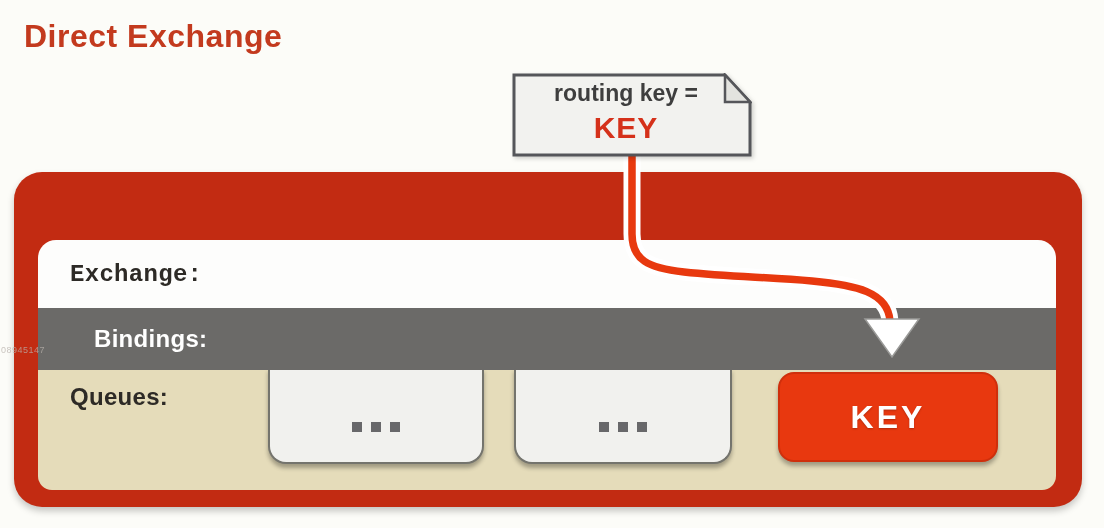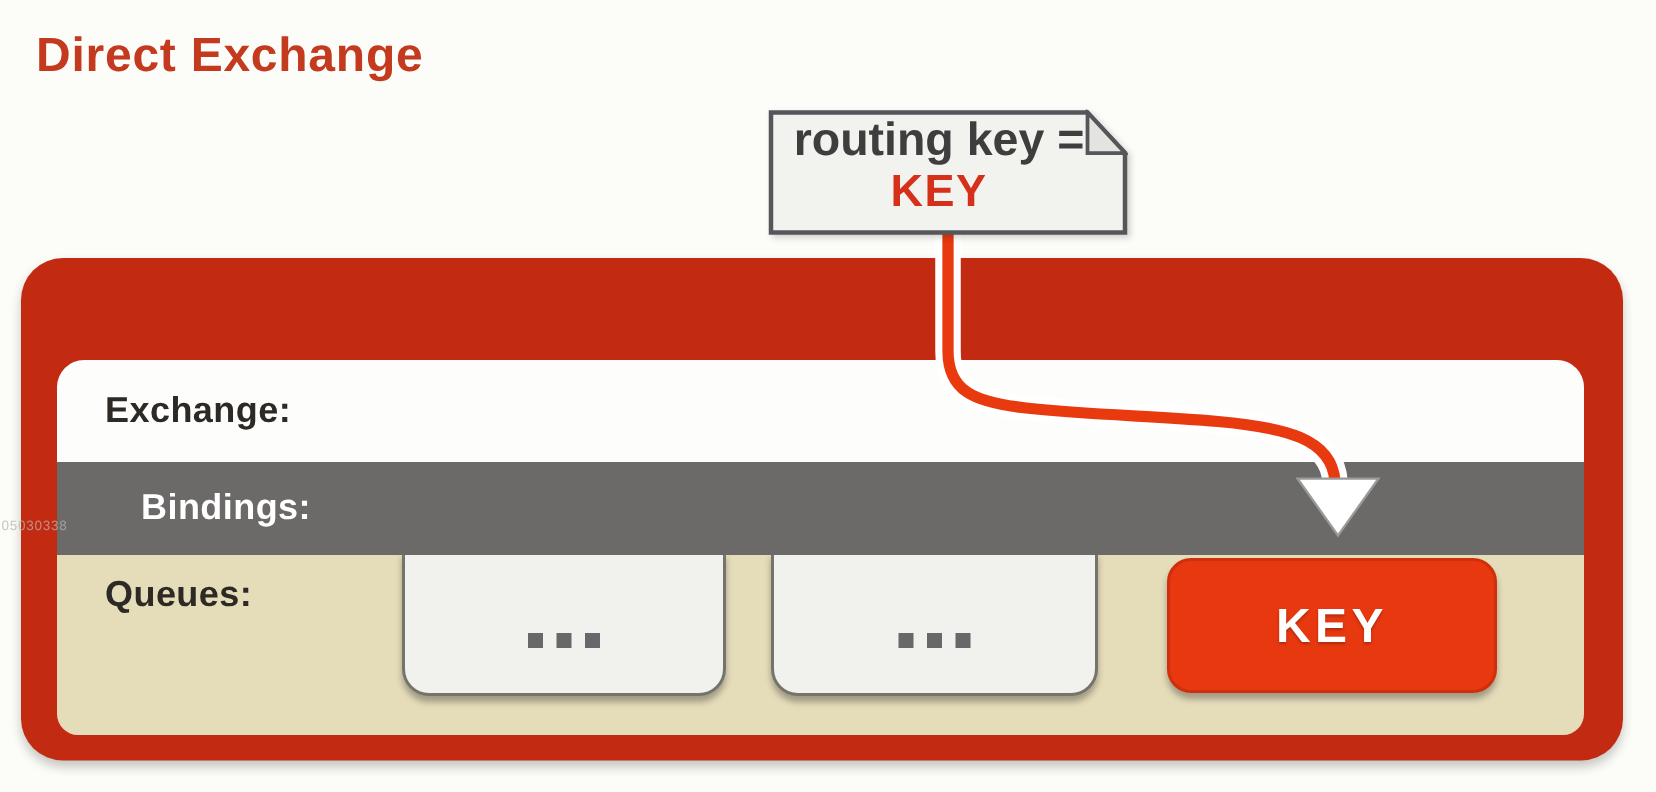--- a/index.html
+++ b/index.html
@@ -15,21 +15,21 @@
     font-size:32px;font-weight:bold;color:#c33a1e;letter-spacing:.5px;
   }
   
   .note{
     position:absolute;left:512px;top:73px;width:240px;height:84px;z-index:30;
     filter:drop-shadow(2px 2px 2px rgba(0,0,0,.18));
   }
   .note svg{position:absolute;left:0;top:0;}
   .note .note-text{
     position:absolute;left:0;top:7px;width:228px;text-align:center;
-    font-size:31px;font-weight:bold;color:#3e3e3e;line-height:26px;
+    font-size:23px;font-weight:bold;color:#3e3e3e;line-height:26px;
   }
   .note .note-key{
     position:absolute;left:0;top:36px;width:228px;text-align:center;
     font-size:30px;font-weight:bold;color:#d5311a;letter-spacing:1px;line-height:38px;
   }
   
   .broker{
     position:absolute;left:14px;top:172px;width:1068px;height:335px;
     background:#c22b12;border-radius:28px;
     padding:68px 26px 17px 24px;
@@ -39,21 +39,21 @@
   .broker-title{
     position:absolute;left:56px;top:15px;
     font-size:29px;font-weight:bold;color:#ffffff;letter-spacing:.5px;
   }
   .broker-inner{
     width:100%;height:100%;border-radius:18px 18px 14px 14px;overflow:visible;
     display:flex;flex-direction:column;
   }
   .row-exchange{
     height:68px;background:#fdfdfc;border-radius:18px 18px 0 0;
-    display:flex;align-items:center;
+    display:flex;align-items:center;font-family:Liberation Mono, monospace;
   }
   .row-bindings{
     height:62px;background:#6b6a68;
     display:flex;align-items:center;position:relative;z-index:2;padding-left:24px;
   }
   .row-queues{
     flex:1;background:#e5dcba;border-radius:0 0 14px 14px;
     position:relative;z-index:1;
   }
   .row-label{
@@ -149,15 +149,15 @@
 
   <div class="note">
     <svg width="240" height="84" viewBox="0 0 240 84">
       <path d="M2,2 L213,2 L238,29 L238,82 L2,82 Z" fill="#f2f2ef" stroke="#55565a" stroke-width="3"></path>
       <path d="M213,2 L213,29 L238,29 Z" fill="#e3e3df" stroke="#55565a" stroke-width="2.5"></path>
     </svg>
     <div class="note-text">routing key =</div>
     <div class="note-key">KEY</div>
   </div>
 
-  <div class="watermark">05030338</div>
+  <div class="watermark">08945147</div>
 
 </div>
 
 </body></html>

